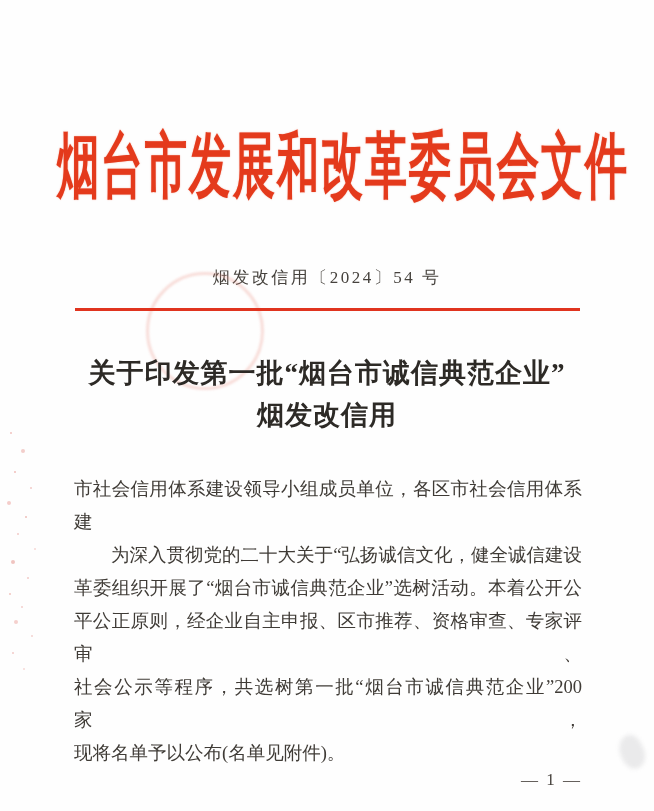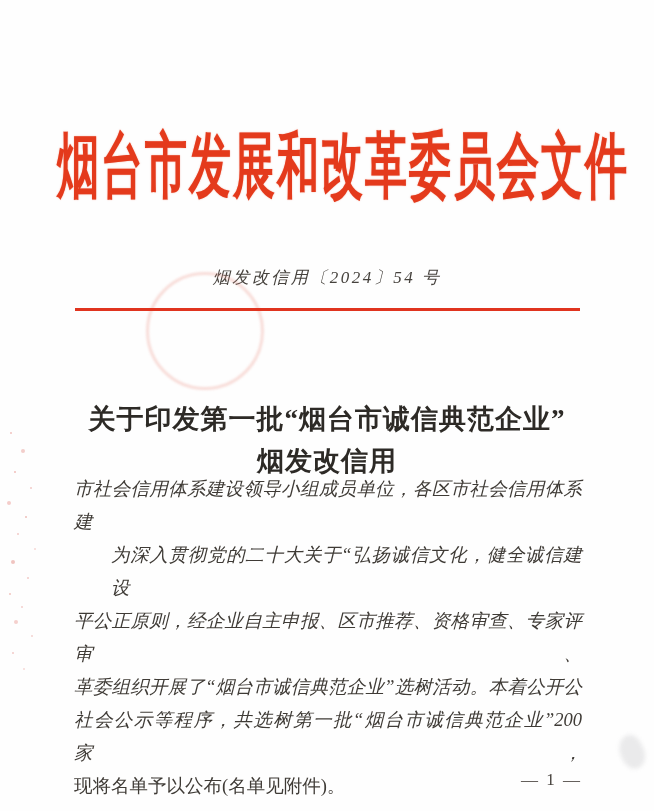--- a/index.html
+++ b/index.html
@@ -43,21 +43,20 @@
   
   .doc-number {
     position: absolute;
     top: 266px;
     left: 0;
     width: 100%;
     text-align: center;
     font-size: 17px;
     letter-spacing: 2.5px;
     color: #46423d;
-    font-style: italic;
   }
 
   
   .red-rule {
     position: absolute;
     top: 308px;
     left: 75px;
     width: 505px;
     height: 3px;
     background: #e0341f;
@@ -80,42 +79,40 @@
     position: absolute;
     top: 352px;
     left: 0;
     width: 100%;
     text-align: center;
     font-weight: 700;
     font-size: 27px;
     line-height: 42px;
     color: #2d2a26;
     letter-spacing: 1px;
-    margin-top: 46px;
   }
 
   
   .body-text {
     position: absolute;
     top: 473px;
     left: 74px;
     width: 508px;
     font-size: 18.5px;
     line-height: 33px;
     color: #3f3b36;
   }
   .line {
     white-space: nowrap;
     text-align: left;
   }
   .line.fill {
     white-space: normal;
     text-align: justify;
     text-align-last: justify;
-    font-style: italic;
   }
   .line.indent {
     padding-left: 37px;
   }
 
   
   .page-number {
     position: absolute;
     top: 770px;
     left: 0;
@@ -183,22 +180,22 @@
   <div class="red-rule"></div>
 
   <div class="notice-title">
     <div>关于印发第一批“烟台市诚信典范企业”</div>
     <div>烟发改信用</div>
   </div>
 
   <div class="body-text">
     <div class="line fill">市社会信用体系建设领导小组成员单位，各区市社会信用体系建</div>
     <div class="line indent fill">为深入贯彻党的二十大关于“弘扬诚信文化，健全诚信建设</div>
+    <div class="line fill">革委组织开展了“烟台市诚信典范企业”选树活动。本着公开公</div>
     <div class="line fill">平公正原则，经企业自主申报、区市推荐、资格审查、专家评审、</div>
-    <div class="line fill">革委组织开展了“烟台市诚信典范企业”选树活动。本着公开公</div>
     <div class="line fill">社会公示等程序，共选树第一批“烟台市诚信典范企业”200 家，</div>
     <div class="line">现将名单予以公布(名单见附件)。</div>
 
   </div>
 
   <div class="page-number">— 1 —</div>
 
   <div class="noise"></div>
   <div class="smudge"></div>
 

